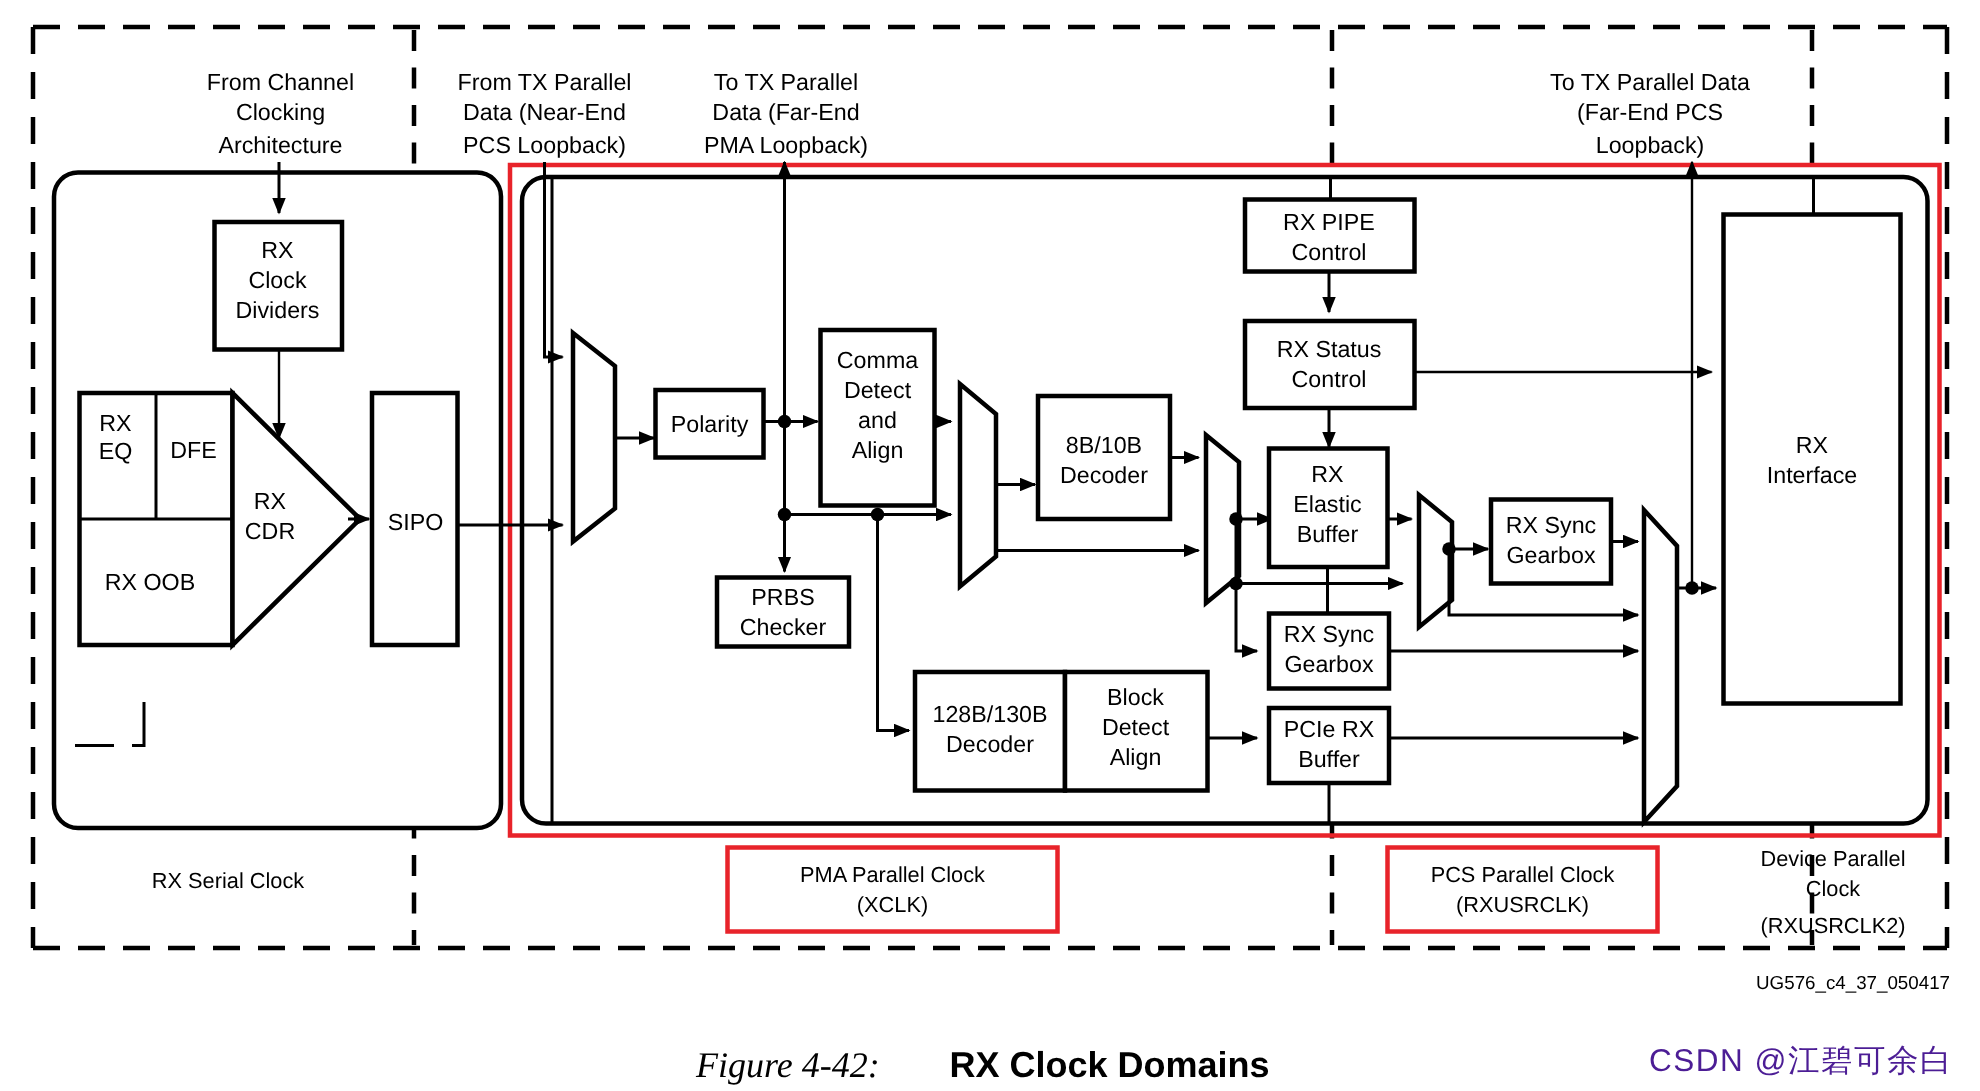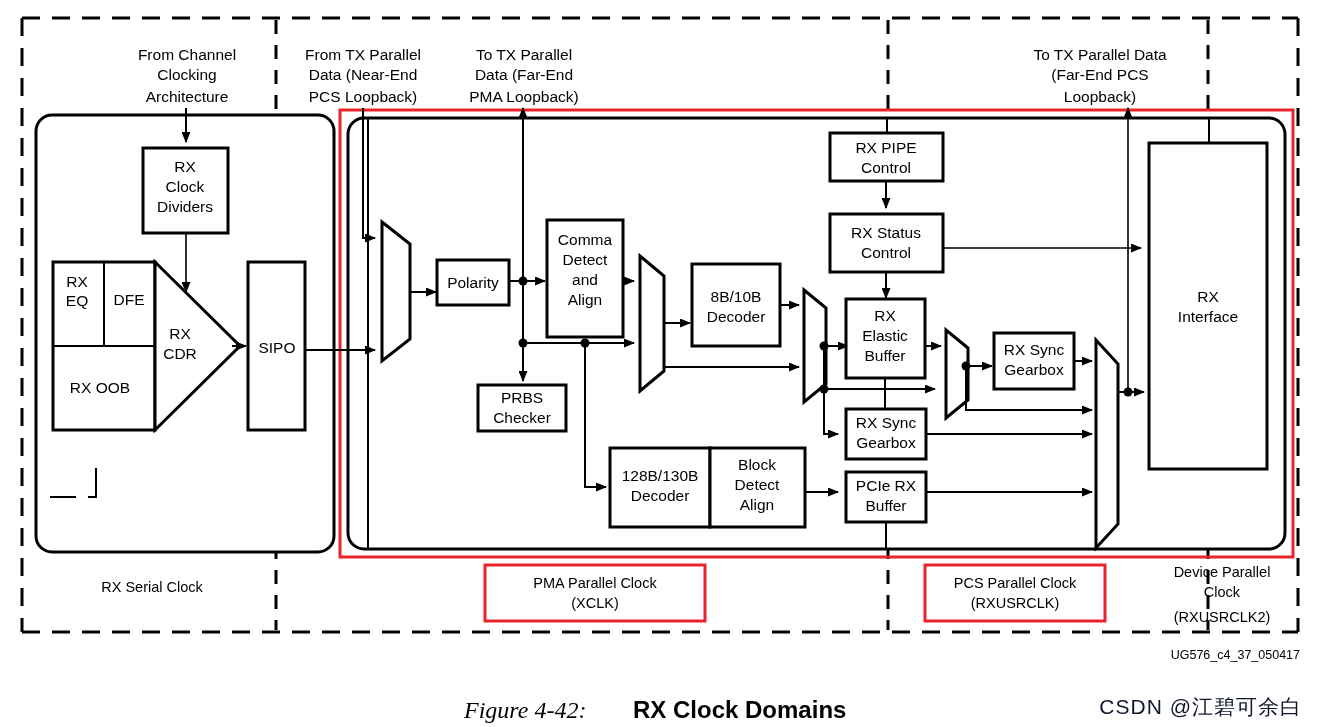--- a/index.html
+++ b/index.html
@@ -13,21 +13,21 @@
   .dash-out{stroke:#000000;stroke-width:3;fill:none;stroke-dasharray:18 12;}
   .red-box{fill:none;stroke:#e8232a;stroke-width:3;}
   .mux{fill:#ffffff;stroke:#000000;stroke-width:3;}
   .dot{fill:#000000;}
   .lbl{font-family:"Liberation Sans",sans-serif;font-size:15.5px;fill:#000;text-anchor:middle;}
   .lbl-hdr{font-family:"Liberation Sans",sans-serif;font-size:15.5px;fill:#000;text-anchor:middle;}
   .lbl-sm{font-family:"Liberation Sans",sans-serif;font-size:14.5px;fill:#000;text-anchor:middle;}
   .lbl-code{font-family:"Liberation Sans",sans-serif;font-size:12.5px;fill:#000;text-anchor:end;}
   .cap-i{font-family:"Liberation Serif",serif;font-style:italic;font-size:24px;fill:#000;}
   .cap-b{font-family:"Liberation Sans",sans-serif;font-weight:bold;font-size:24px;fill:#000;}
-  .wm{position:absolute;right:14px;bottom:6px;font-size:21px;color:#0f172a;
+  .wm{position:absolute;right:14px;bottom:6px;font-size:21px;color:#4c1d95;
       font-family:"Liberation Sans",sans-serif;letter-spacing:1px;user-select:none;}
 </style>
 </head>
 <body>
 
 <div id="root">
 <svg width="1320" height="727" viewBox="0 0 1320 727">
   <defs>
     <marker id="ah" markerWidth="11" markerHeight="9" refX="10" refY="4.5" orient="auto" markerUnits="userSpaceOnUse">
       <path d="M0,0 L11,4.5 L0,9 z" fill="#000"></path>

